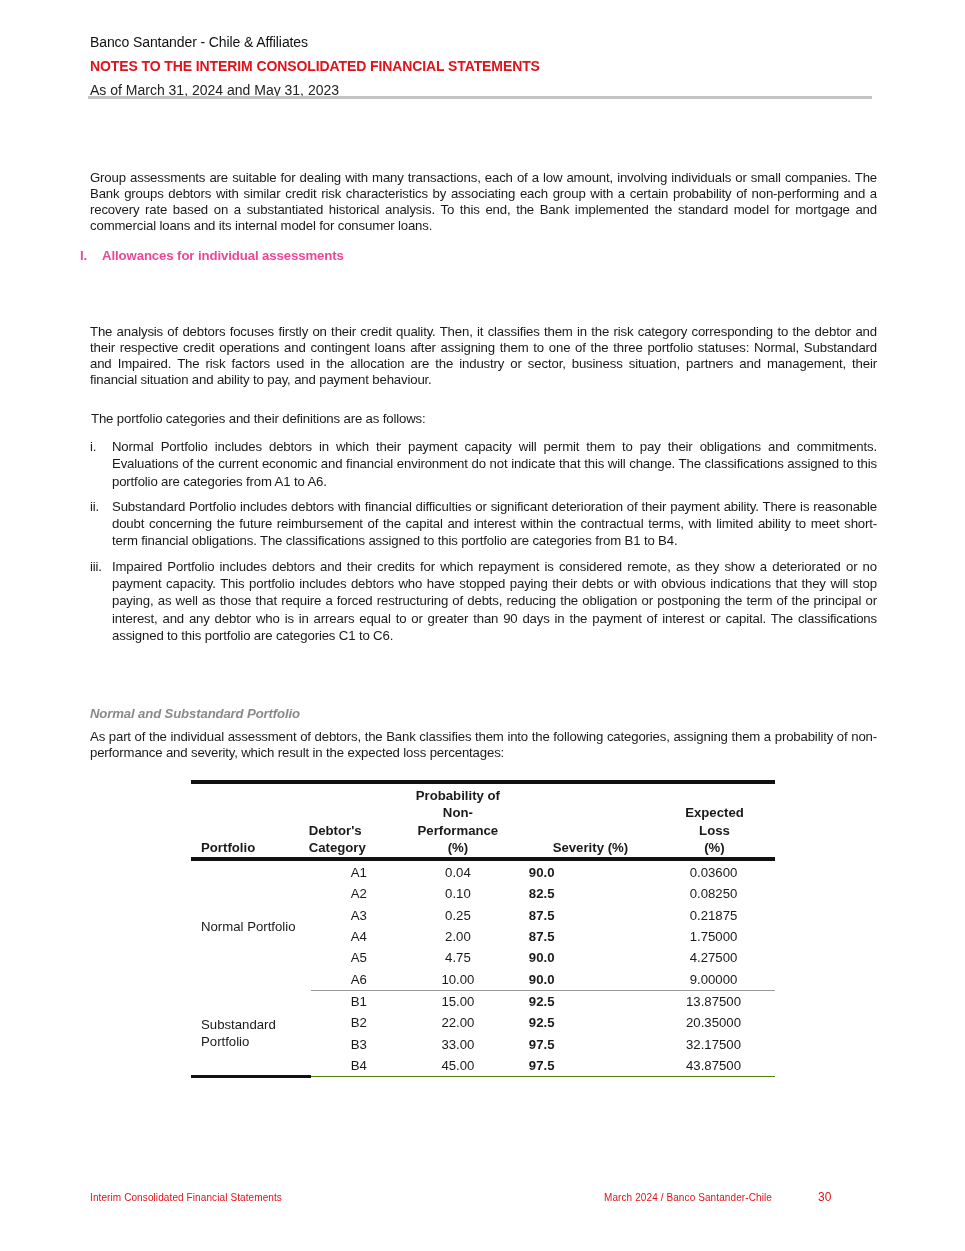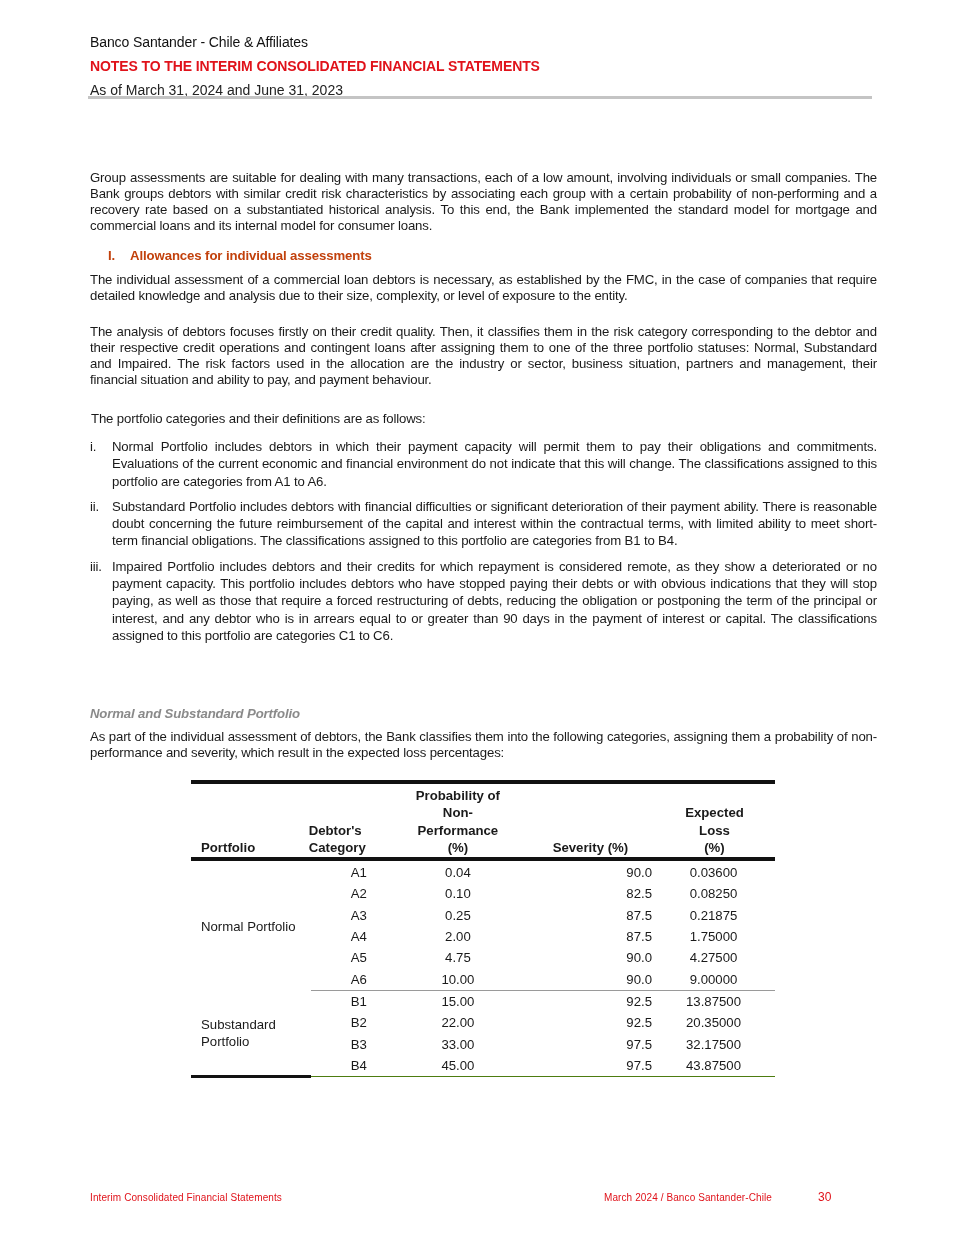--- a/index.html
+++ b/index.html
@@ -70,25 +70,25 @@
       width: 787px;
       font-size: 13.2px;
       line-height: 16px;
       text-align: justify;
       color: #1a1a1a;
       letter-spacing: -0.15px;
     }
     .para.p1 { top: 170px; }
     .section-head {
       position: absolute;
-      left: 108px;
+      left: 80px;
       top: 248px;
       font-size: 13.2px;
       font-weight: bold;
-      color: #c2410c;
+      color: #ec4899;
       letter-spacing: -0.1px;
     }
     .section-head .num { display: inline-block; width: 22px; }
     .para.p2 { top: 272px; }
     .para.p3 { top: 324px; }
     .para.p4 { top: 411px; left: 91px; }
     .list {
       position: absolute;
       left: 90px;
       width: 787px;
@@ -140,21 +140,21 @@
       padding: 3px 0 1px 0;
       line-height: 17.3px;
       border-bottom: 4px solid #111;
     }
     .tbl td {
       padding: 0;
       height: 21.3px;
       line-height: 21.3px;
     }
     .c-pd { width: 104px; text-align: center; }
-    .c-sev { width: 130px; text-align: right; }
+    .c-sev { width: 130px; text-align: left; font-weight: bold; }
     .c-el { width: 129px; text-align: center; }
     .tbl td.cat { text-align: left; padding-left: 40px; }
     .tbl td.port-cell {
       vertical-align: middle;
       line-height: 17.3px;
       padding-left: 10px;
     }
     .tbl tr.group-end td {
       border-bottom: 1px solid #9a9a9a;
     }
@@ -188,31 +188,30 @@
       color: #e0121a;
     }
   </style>
 </head>
 <body>
 
 <div class="page">
 
   <div class="hdr-company">Banco Santander - Chile &amp; Affiliates</div>
   <div class="hdr-notes">NOTES TO THE INTERIM CONSOLIDATED FINANCIAL STATEMENTS</div>
-  <div class="hdr-date">As of March 31, 2024 and June 31, 2023</div>
+  <div class="hdr-date">As of March 31, 2024 and May 31, 2023</div>
   <div class="hdr-rule"></div>
 
 
   <p class="para p1" style="margin:0">Group assessments are suitable for dealing with many transactions, each of a low amount, involving individuals or small companies. The Bank groups debtors with similar credit risk characteristics by associating each group with a certain probability of non-performing and a recovery rate based on a substantiated historical analysis. To this end, the Bank implemented the standard model for mortgage and commercial loans and its internal model for consumer loans.</p>
 
   <div class="section-head">
     <span class="num">I.</span><span>Allowances for individual assessments</span>
   </div>
 
-  <p class="para p2" style="margin:0">The individual assessment of a commercial loan debtors is necessary, as established by the FMC, in the case of companies that require detailed knowledge and analysis due to their size, complexity, or level of exposure to the entity.</p>
 
   <p class="para p3" style="margin:0">The analysis of debtors focuses firstly on their credit quality. Then, it classifies them in the risk category corresponding to the debtor and their respective credit operations and contingent loans after assigning them to one of the three portfolio statuses: Normal, Substandard and Impaired. The risk factors used in the allocation are the industry or sector, business situation, partners and management, their financial situation and ability to pay, and payment behaviour.</p>
 
   <p class="para p4" style="margin:0">The portfolio categories and their definitions are as follows:</p>
 
   <div class="list l1">
     <div class="item">
       <span class="marker">i.</span>
       <span>Normal Portfolio includes debtors in which their payment capacity will permit them to pay their obligations and commitments. Evaluations of the current economic and financial environment do not indicate that this will change. The classifications assigned to this portfolio are categories from A1 to A6.</span>
     </div>

